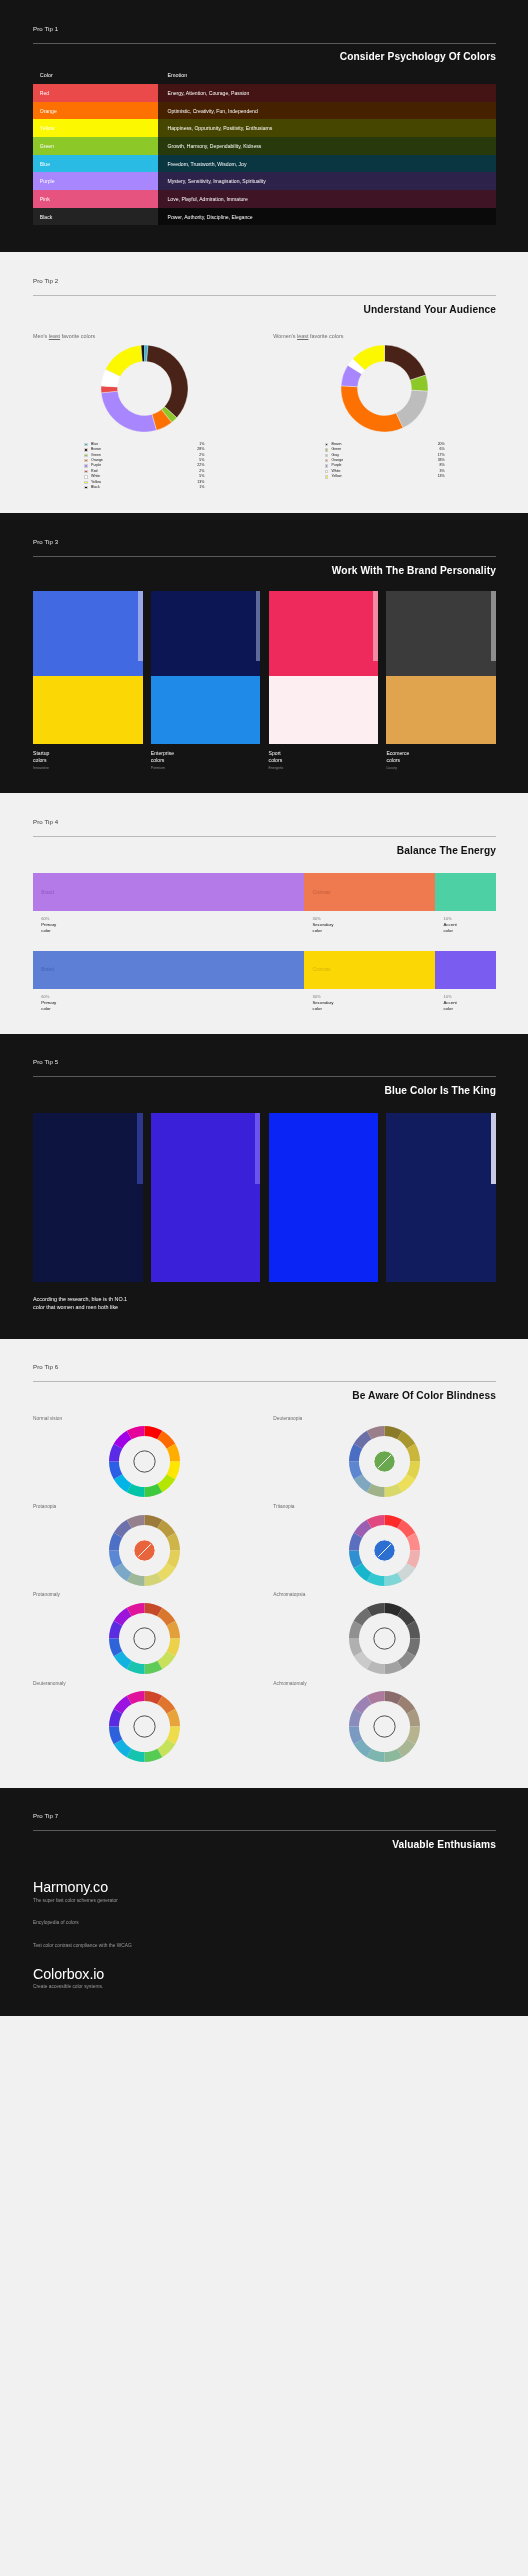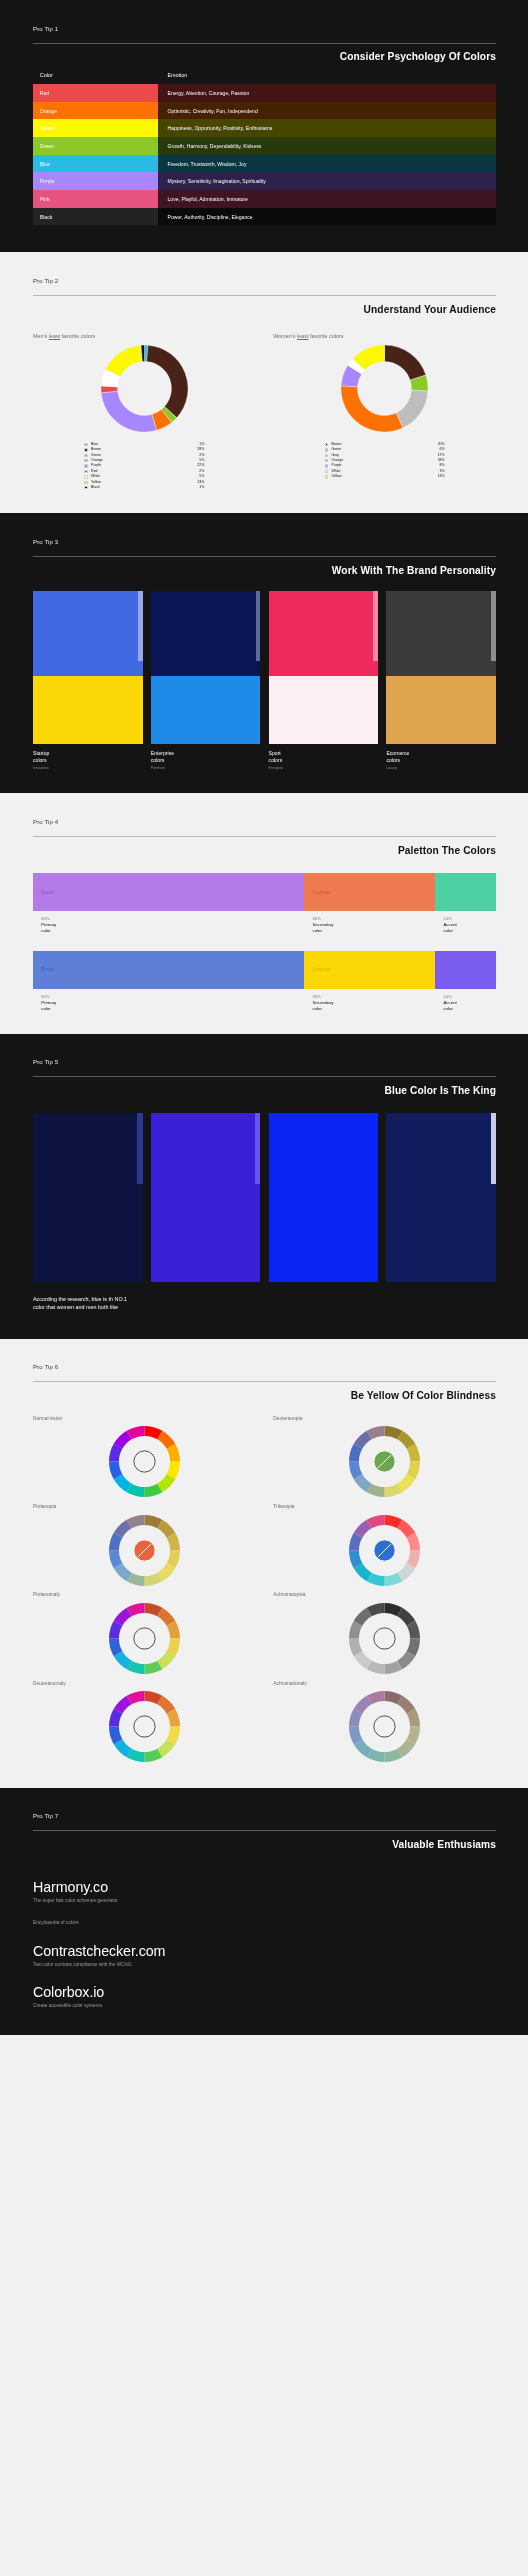--- a/index.html
+++ b/index.html
@@ -308,21 +308,21 @@
     <div class="sub">Luxury</div>
         </div>
       </div>
   </div>
 </div>
 
 <div class="section light">
   <div class="inner">
     <div class="tip-label">Pro Tip 4</div>
     <div class="rule"></div>
-    <div class="sec-title">Paletton The Colors</div>
+    <div class="sec-title">Balance The Energy</div>
     <div id="bars" class="pad-b">
         <div class="bar-block">
           <div class="bar">
             <div style="flex:60;background:#b47ae8;color:#8e58c0">Brand</div>
             <div style="flex:28;background:#ef7a50;color:#c45d3a">Contrast</div>
             <div style="flex:12;background:#4dd0a4;color:#4dd0a4"></div>
           </div>
     <div class="bar-meta">
             <div class="bm" style="flex:60">
       <div class="pc">60%</div>
@@ -383,21 +383,21 @@
         </div>
       </div>
     <div class="blue-note" id="blue-note">According the research, blue is th NO.1<br>color that women and men both like</div>
   </div>
 </div>
 
 <div class="section light">
   <div class="inner">
     <div class="tip-label">Pro Tip 6</div>
     <div class="rule"></div>
-    <div class="sec-title">Be Yellow Of Color Blindness</div>
+    <div class="sec-title">Be Aware Of Color Blindness</div>
     <div class="wheel-grid" id="wheels">
         <div class="wheel-cell">
           <div class="wheel-cap">Normal vision</div>
     <div class="wheel-holder">
             <svg width="71" height="71" viewBox="0 0 104 104">
               <path d="M52 0 A52 52 0 0 1 78 6.966679003209194 L70.72 19.576008882310624 A37.44 37.44 0 0 0 52 14.560000000000002 Z" fill="#ff0000"></path>
               <path d="M78 6.966679003209194 A52 52 0 0 1 97.03332099679082 26.000000000000004 L84.42399111768938 33.28 A37.44 37.44 0 0 0 70.72 19.576008882310624 Z" fill="#ff6a00"></path>
               <path d="M97.03332099679082 26.000000000000004 A52 52 0 0 1 104 52 L89.44 52 A37.44 37.44 0 0 0 84.42399111768938 33.28 Z" fill="#ffae00"></path>
               <path d="M104 52 A52 52 0 0 1 97.03332099679082 78 L84.42399111768938 70.72 A37.44 37.44 0 0 0 89.44 52 Z" fill="#ffe600"></path>
               <path d="M97.03332099679082 78 A52 52 0 0 1 78 97.0333209967908 L70.72 84.42399111768938 A37.44 37.44 0 0 0 84.42399111768938 70.72 Z" fill="#b4e600"></path>
@@ -566,21 +566,20 @@
     <div class="sec-title">Valuable Enthusiams</div>
     <div class="res" id="resources">
         <div class="res-item">
           <div class="res-name">Harmony.co</div>
     <div class="res-desc">The super fast color schemes generator</div>
         </div>
         <div class="res-item">
     <div class="res-desc">Encylopedia of colors</div>
         </div>
         <div class="res-item">
-          <div class="res-name">Contrastchecker.com</div>
     <div class="res-desc">Test color contrast compliance with the WCAG</div>
         </div>
         <div class="res-item">
           <div class="res-name">Colorbox.io</div>
     <div class="res-desc">Create accessible color systems.</div>
         </div>
       </div>
   </div>
 </div>
 

